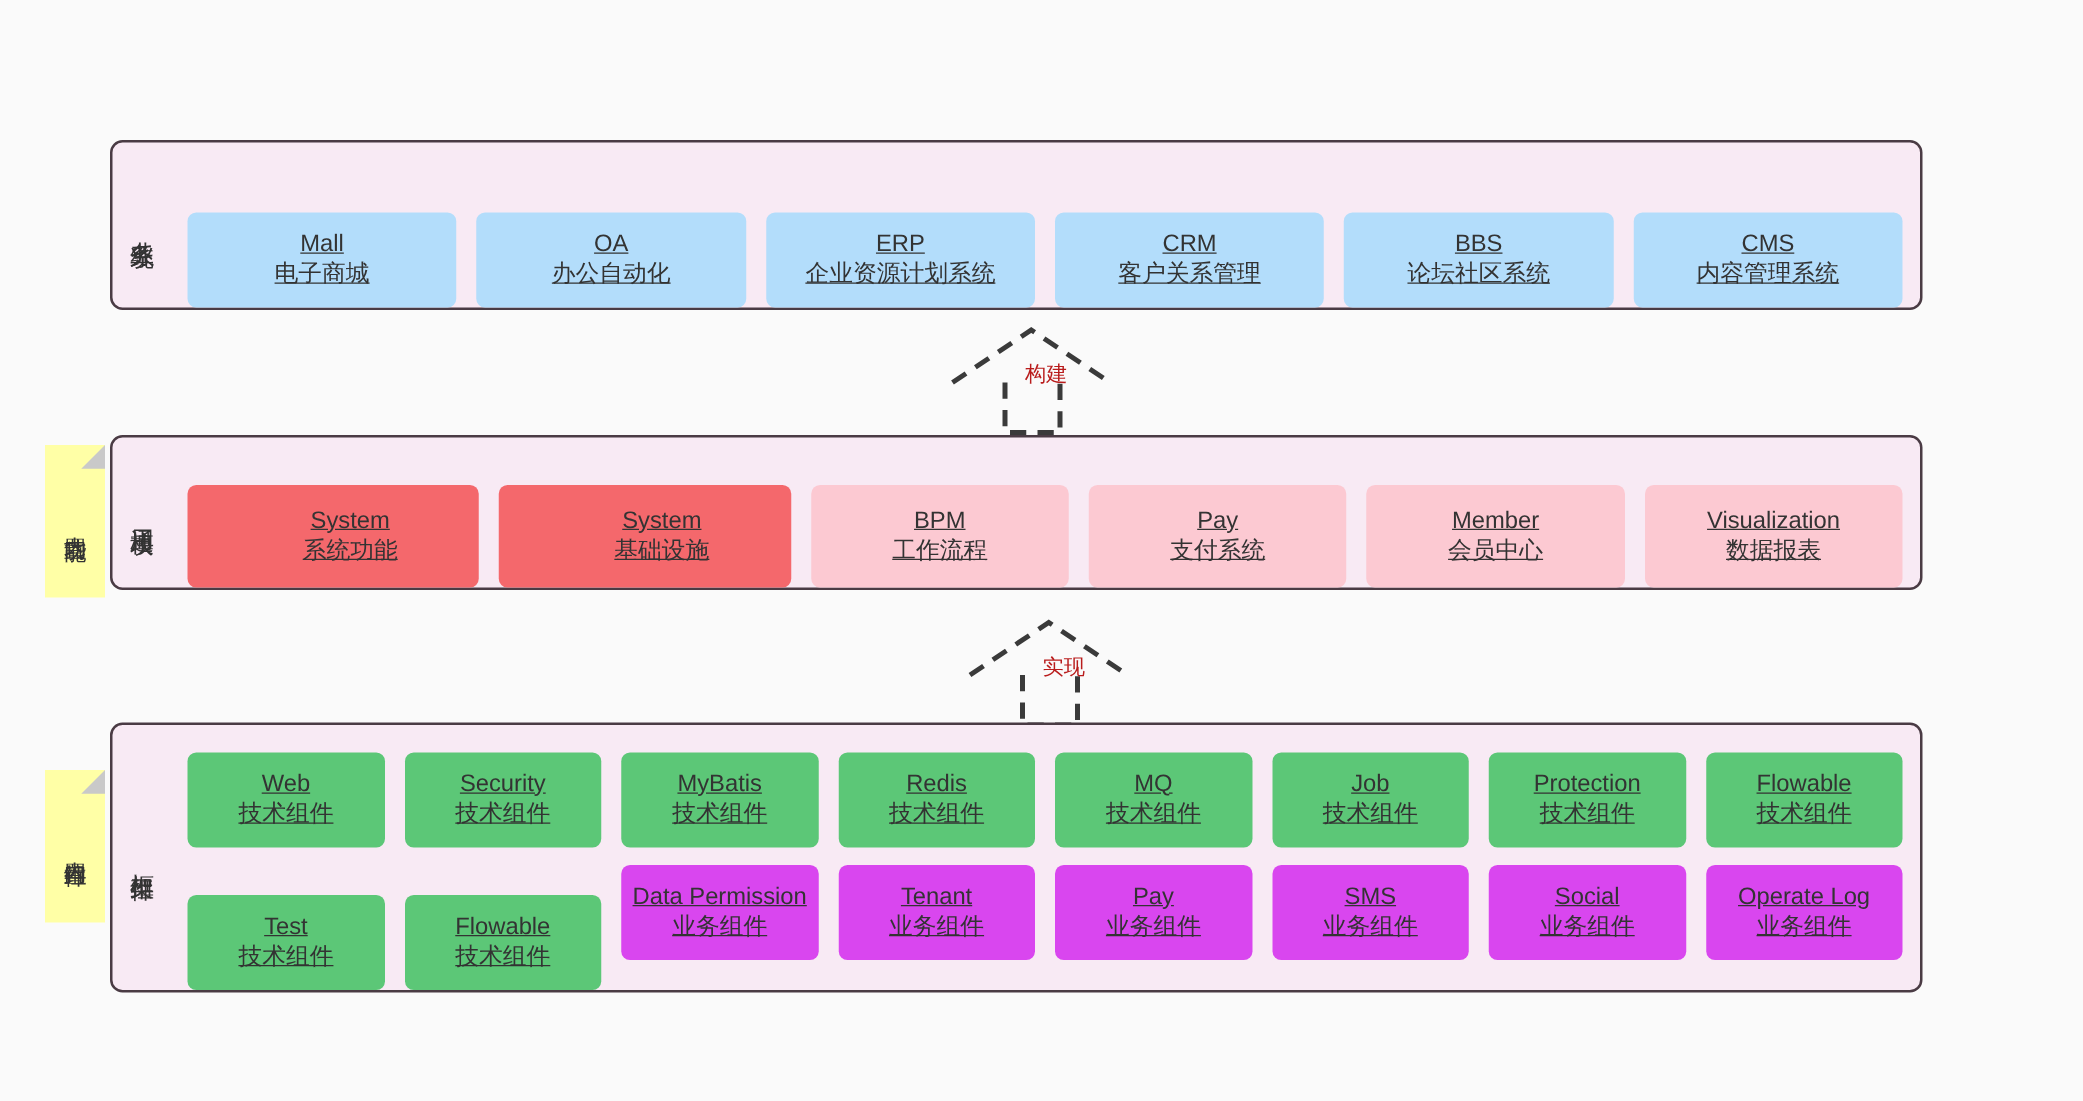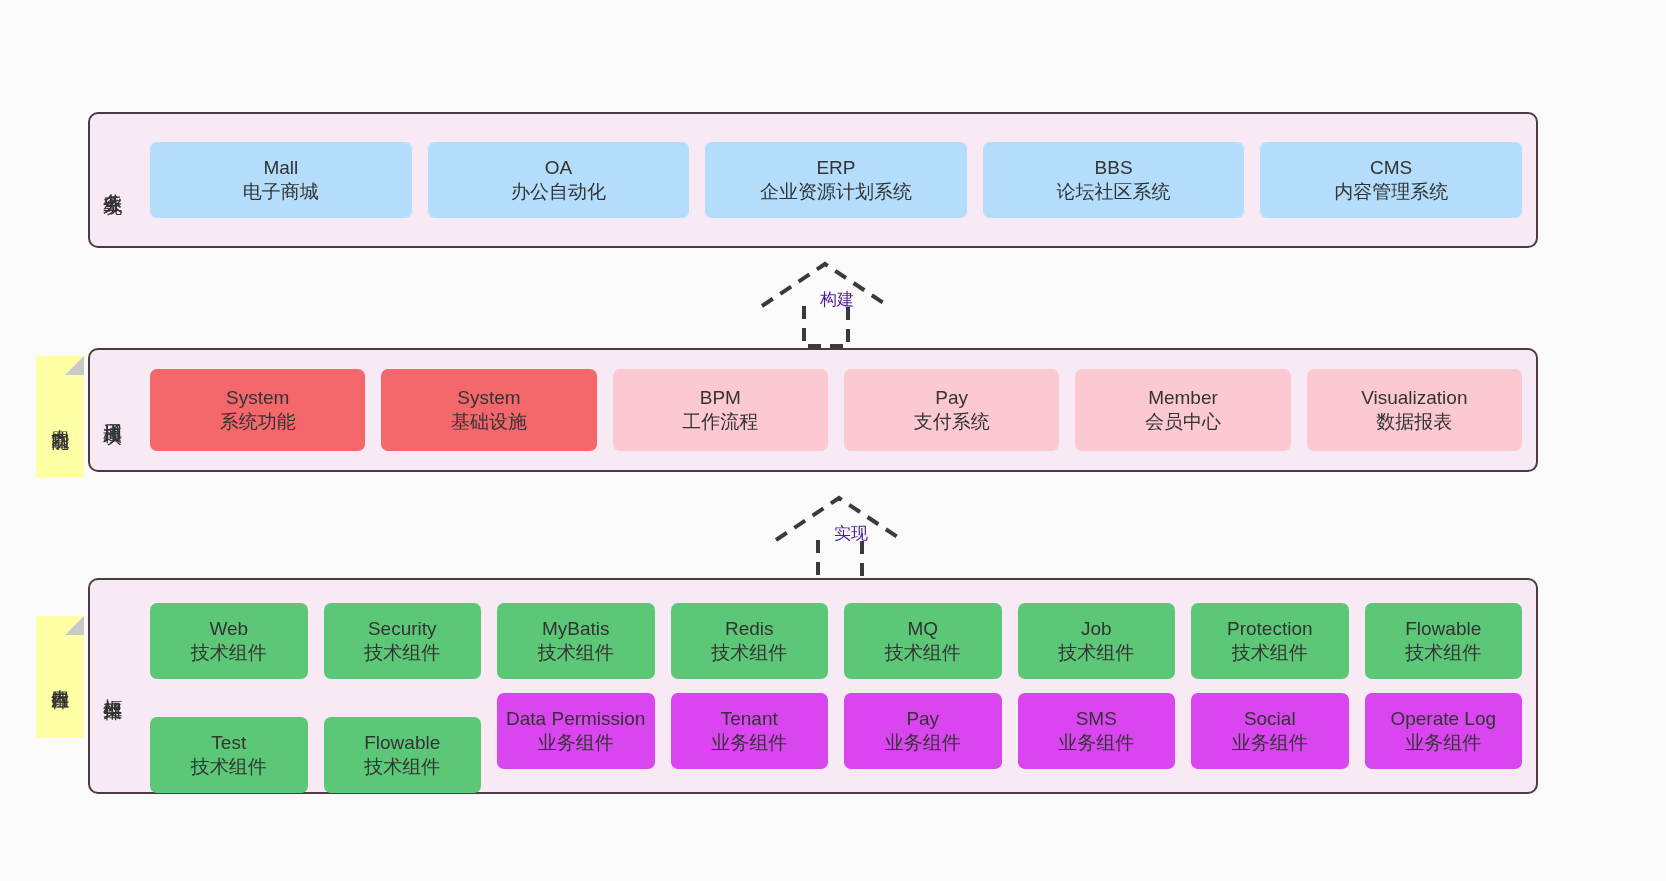--- a/index.html
+++ b/index.html
@@ -48,23 +48,24 @@
     writing-mode: vertical-rl;
     text-orientation: upright;
     white-space: nowrap;
     user-select: none;
   }
 
   .layer-body {
     flex: 1 1 auto;
     display: flex;
     flex-direction: column;
-    justify-content: center;
+    justify-content: flex-end;
     gap: 14px;
     padding: 0 14px;
+    text-decoration: underline;
   }
 
   .node-row {
     display: flex;
     gap: 16px;
   }
 
   
   .node {
     flex: 1 1 0;
@@ -83,21 +84,21 @@
   }
   .node .ln1 { white-space: normal; }
   .node .ln2 { white-space: nowrap; }
 
   .h-biz   { height: 76px; }
   .h-mod   { height: 82px; }
   .h-comp  { height: 76px; }
 
   
   .c-blue        { background: #b3ddfb; }
-  .c-red         { background: #f4686c; }
+  .c-red         { background: #f4686c; padding-left: 31px; }
   .c-pink        { background: #fcc9d2; }
   .c-green-dark  { background: #5cc777; margin-top: 24px; }
   .c-green-light { background: #d946ef; }
 
   
   .note {
     position: absolute;
     width: 48px;
     background: #ffffa6;
     box-sizing: border-box;
@@ -127,21 +128,21 @@
   }
 
   
   .connector {
     position: absolute;
   }
   .connector svg { display: block; overflow: visible; }
   .conn-label {
     position: absolute;
     font-size: 17px;
-    color: #4c1d95;
+    color: #b91c1c;
     background: transparent;
     white-space: nowrap;
     user-select: none;
   }
 </style>
 </head>
 <body>
 
 <div id="canvas">
 
@@ -153,20 +154,24 @@
           <span class="ln1">Mall</span>
           <span class="ln2">电子商城</span>
         </div>
         <div class="node h-biz c-blue">
           <span class="ln1">OA</span>
           <span class="ln2">办公自动化</span>
         </div>
         <div class="node h-biz c-blue">
           <span class="ln1">ERP</span>
           <span class="ln2">企业资源计划系统</span>
+        </div>
+        <div class="node h-biz c-blue">
+          <span class="ln1">CRM</span>
+          <span class="ln2">客户关系管理</span>
         </div>
         <div class="node h-biz c-blue">
           <span class="ln1">BBS</span>
           <span class="ln2">论坛社区系统</span>
         </div>
         <div class="node h-biz c-blue">
           <span class="ln1">CMS</span>
           <span class="ln2">内容管理系统</span>
         </div>
       </div>

